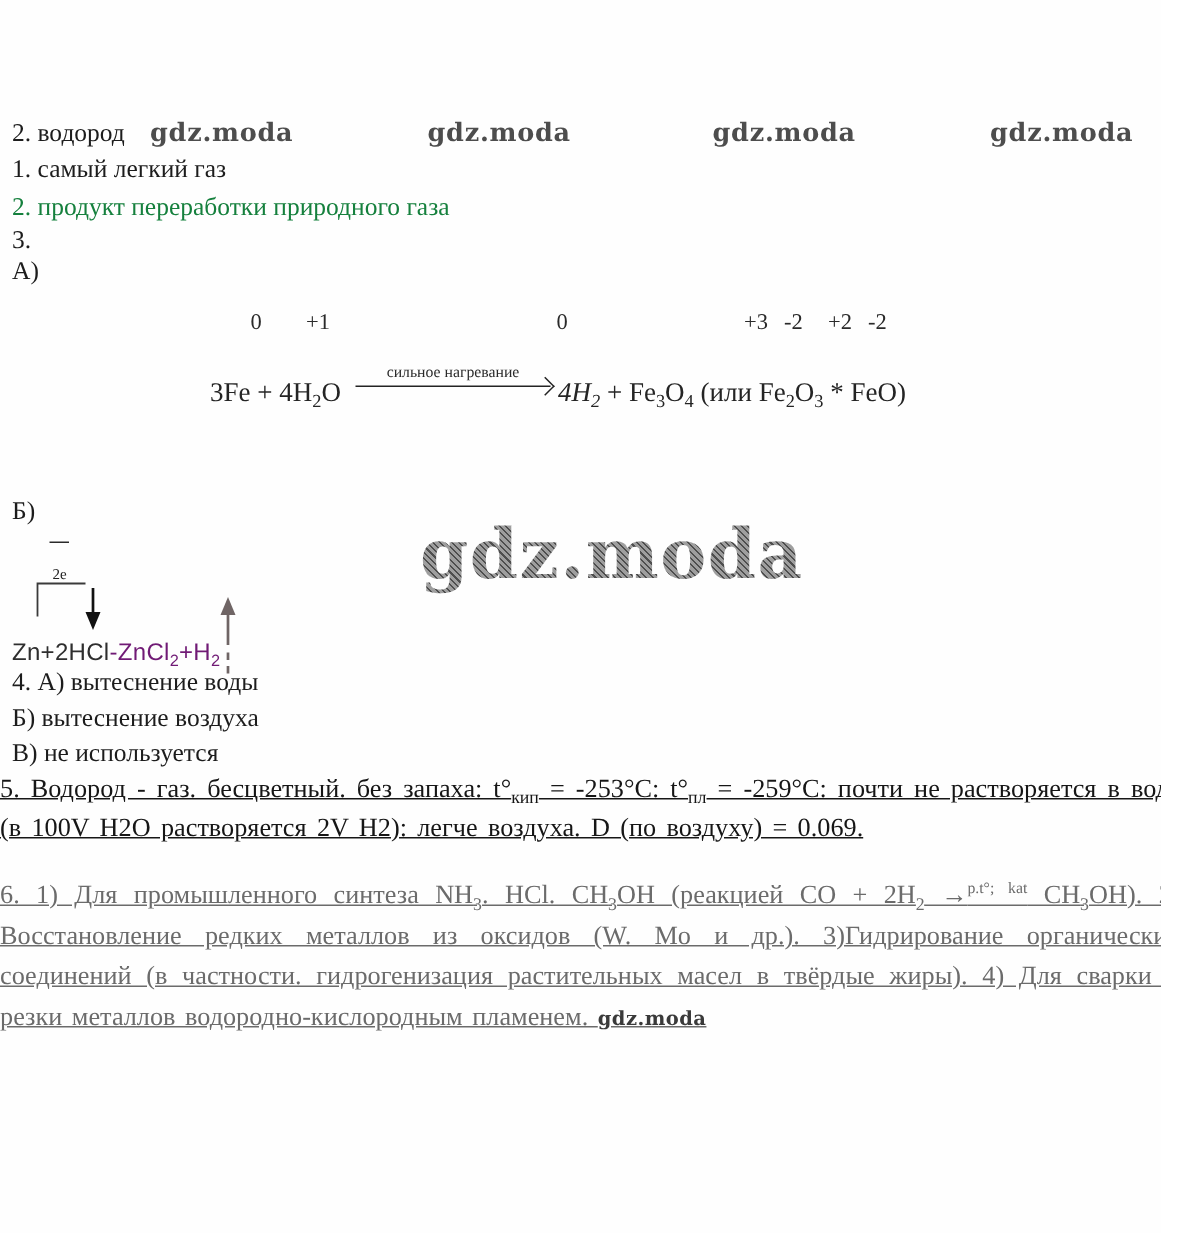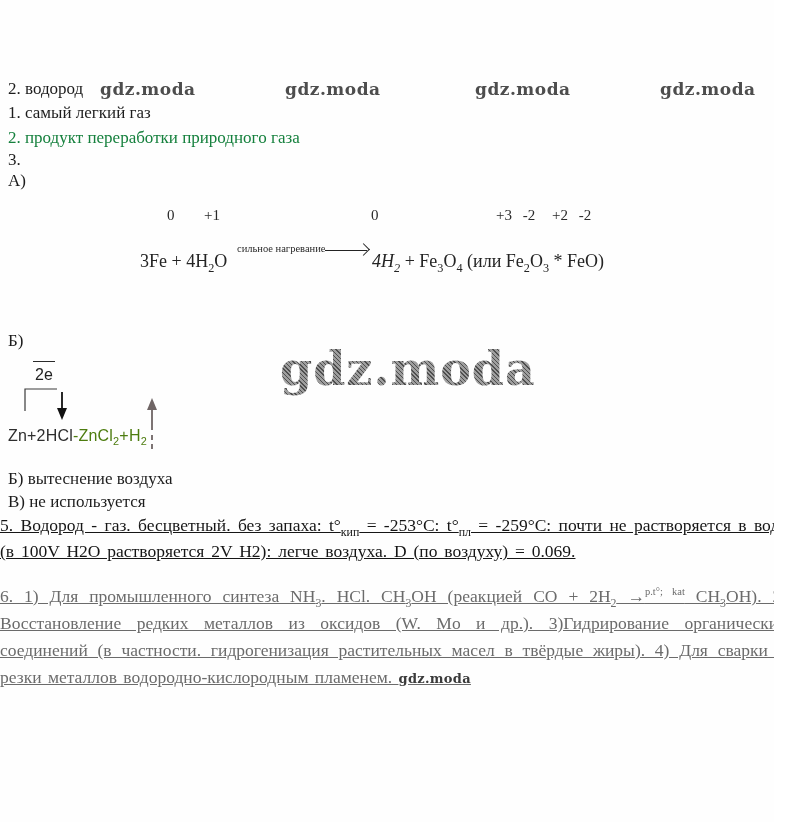--- a/index.html
+++ b/index.html
@@ -23,34 +23,34 @@
   }
   .wm-inline{
     font-family:"DejaVu Serif",serif;font-weight:bold;font-size:13px;
     color:#3a3a3a;letter-spacing:.3px;word-spacing:normal;
   }
   
   .ox{font-size:15px;word-spacing:7px;color:#2a2a2a;}
   .eq{font-size:18px;color:#242424;}
   sub{font-size:68%;line-height:0;}
   sup{font-size:60%;line-height:0;}
-  .arrow-wrap{position:absolute;display:flex;align-items:center;width:130px;}
+  .arrow-wrap{position:absolute;display:flex;flex-direction:column;align-items:center;width:130px;}
   .arrow-label{font-size:10.5px;color:#2a2a2a;margin-bottom:3px;white-space:nowrap;}
   .arrow-line{position:relative;width:100%;height:0;border-top:1.4px solid #232323;}
   .arrow-line::after{
     content:"";position:absolute;right:-1px;top:-5.2px;width:8px;height:8px;
     border-top:1.4px solid #232323;border-right:1.4px solid #232323;
     transform:rotate(45deg);transform-origin:center;
   }
   .e2{
-    font-family:Liberation Sans, sans-serif;font-size:16px;color:#222;
-    border-top:1.3px solid #2a2a2a;padding:4px 2px;
+    font-family:Liberation Serif, serif;font-size:10px;color:#222;
+    border-top:1.3px solid #2a2a2a;padding:16px 2px;
   }
   .zn{font-family:"Liberation Sans","DejaVu Sans",sans-serif;font-size:16px;color:#2e2e2e;letter-spacing:.2px;}
-  .zn .fadepart{color:#4d7c0f;text-align:right;}
+  .zn .fadepart{color:#701a75;text-align:right;}
   
   .para{
     position:absolute;left:0;width:787px;text-align:justify;white-space:normal;
     font-size:17.5px;
     text-decoration:underline;
   }
   .p5{top:512px;line-height:26px;color:#161616;word-spacing:2.5px;}
   .p6{top:583px;line-height:27px;color:#6b6b6b;word-spacing:2px;}
 </style>
 </head>
@@ -94,20 +94,21 @@
     <polygon points="57,56 67,56 62,68" fill="#111"></polygon>
     <polygon points="147,58 157,58 152,46" fill="#6f6565"></polygon>
     <line x1="152" y1="56" x2="152" y2="78" stroke="#6f6565" stroke-width="1.8"></line>
     <line x1="152" y1="83" x2="152" y2="97" stroke="#6f6565" stroke-width="1.8" stroke-dasharray="5 4"></line>
   </svg>
 
   <div class="abs zn" style="left:8px;top:427px;"><span>Zn+2HCl</span><span class="fadepart"><span>-ZnCl</span><sub>2</sub><span>+H</span><sub>2</sub></span></div>
 
   <div class="abs wm-big" style="left:280px;top:342px;">gdz.moda</div>
 
+  <div class="abs txt" style="left:8px;top:445px;">4. А) вытеснение воды</div>
   <div class="abs txt" style="left:8px;top:492px;">В) не используется</div>
   <div class="abs txt" style="left:8px;top:469px;">Б) вытеснение воздуха</div>
 
   <div class="para p5"><span>5. Водород - газ. бесцветный. без запаха: t°</span><sub>кип</sub><span> = -253°C: t°</span><sub>пл</sub><span> = -259°C: почти не растворяется в воде (в 100V H2O растворяется 2V H2): легче воздуха. D (по воздуху) = 0.069.</span></div>
 
   <div class="para p6"><span>6. 1) Для промышленного синтеза NH</span><sub>3</sub><span>. HCl. CH</span><sub>3</sub><span>OH (реакцией CO + 2H</span><sub>2</sub><span> →</span><sup>p.t°; kat</sup><span> CH</span><sub>3</sub><span>OH). 2) Восстановление редких металлов из оксидов (W. Mo и др.). 3)Гидрирование органических соединений (в частности. гидрогенизация растительных масел в твёрдые жиры). 4) Для сварки и резки металлов водородно-кислородным пламенем. </span><span class="wm-inline">gdz.moda</span></div>
 
 </div>
 
 </body></html>

